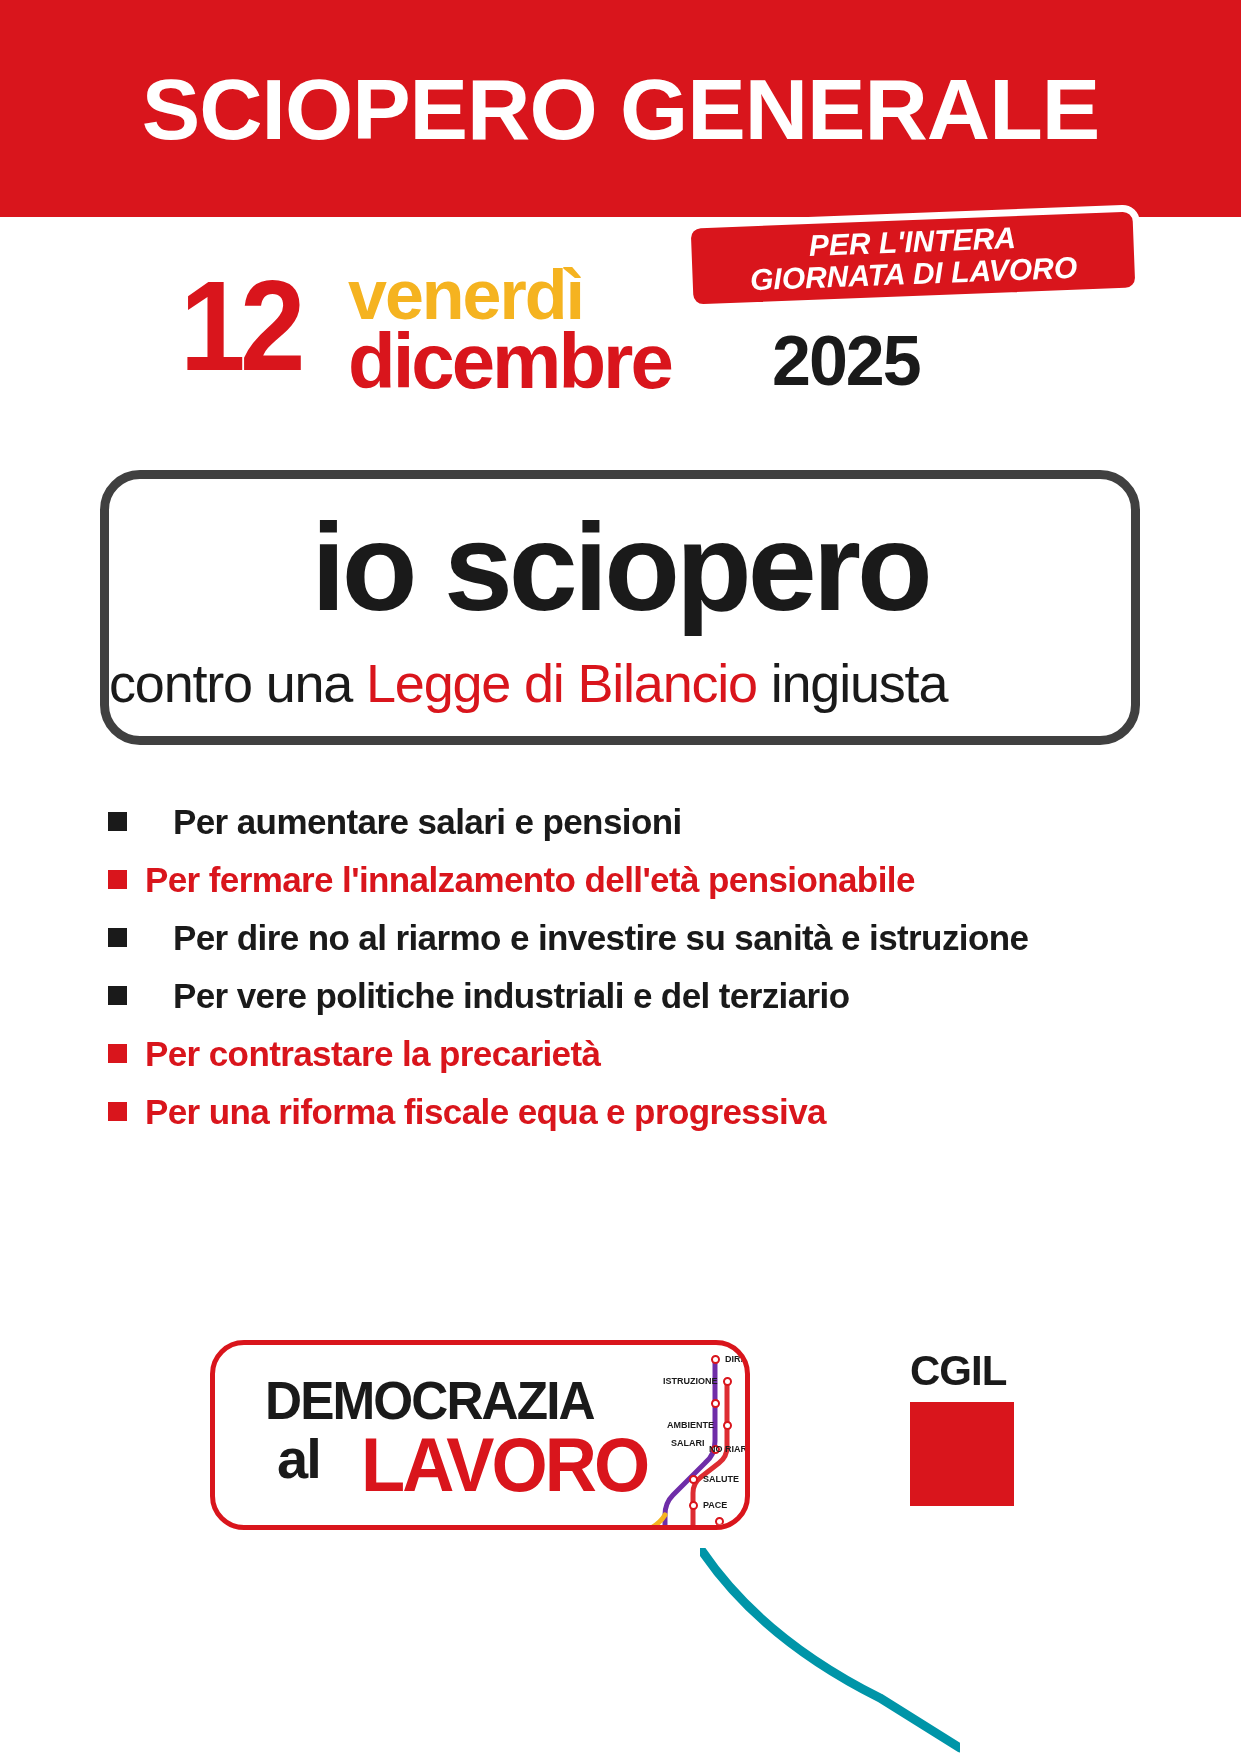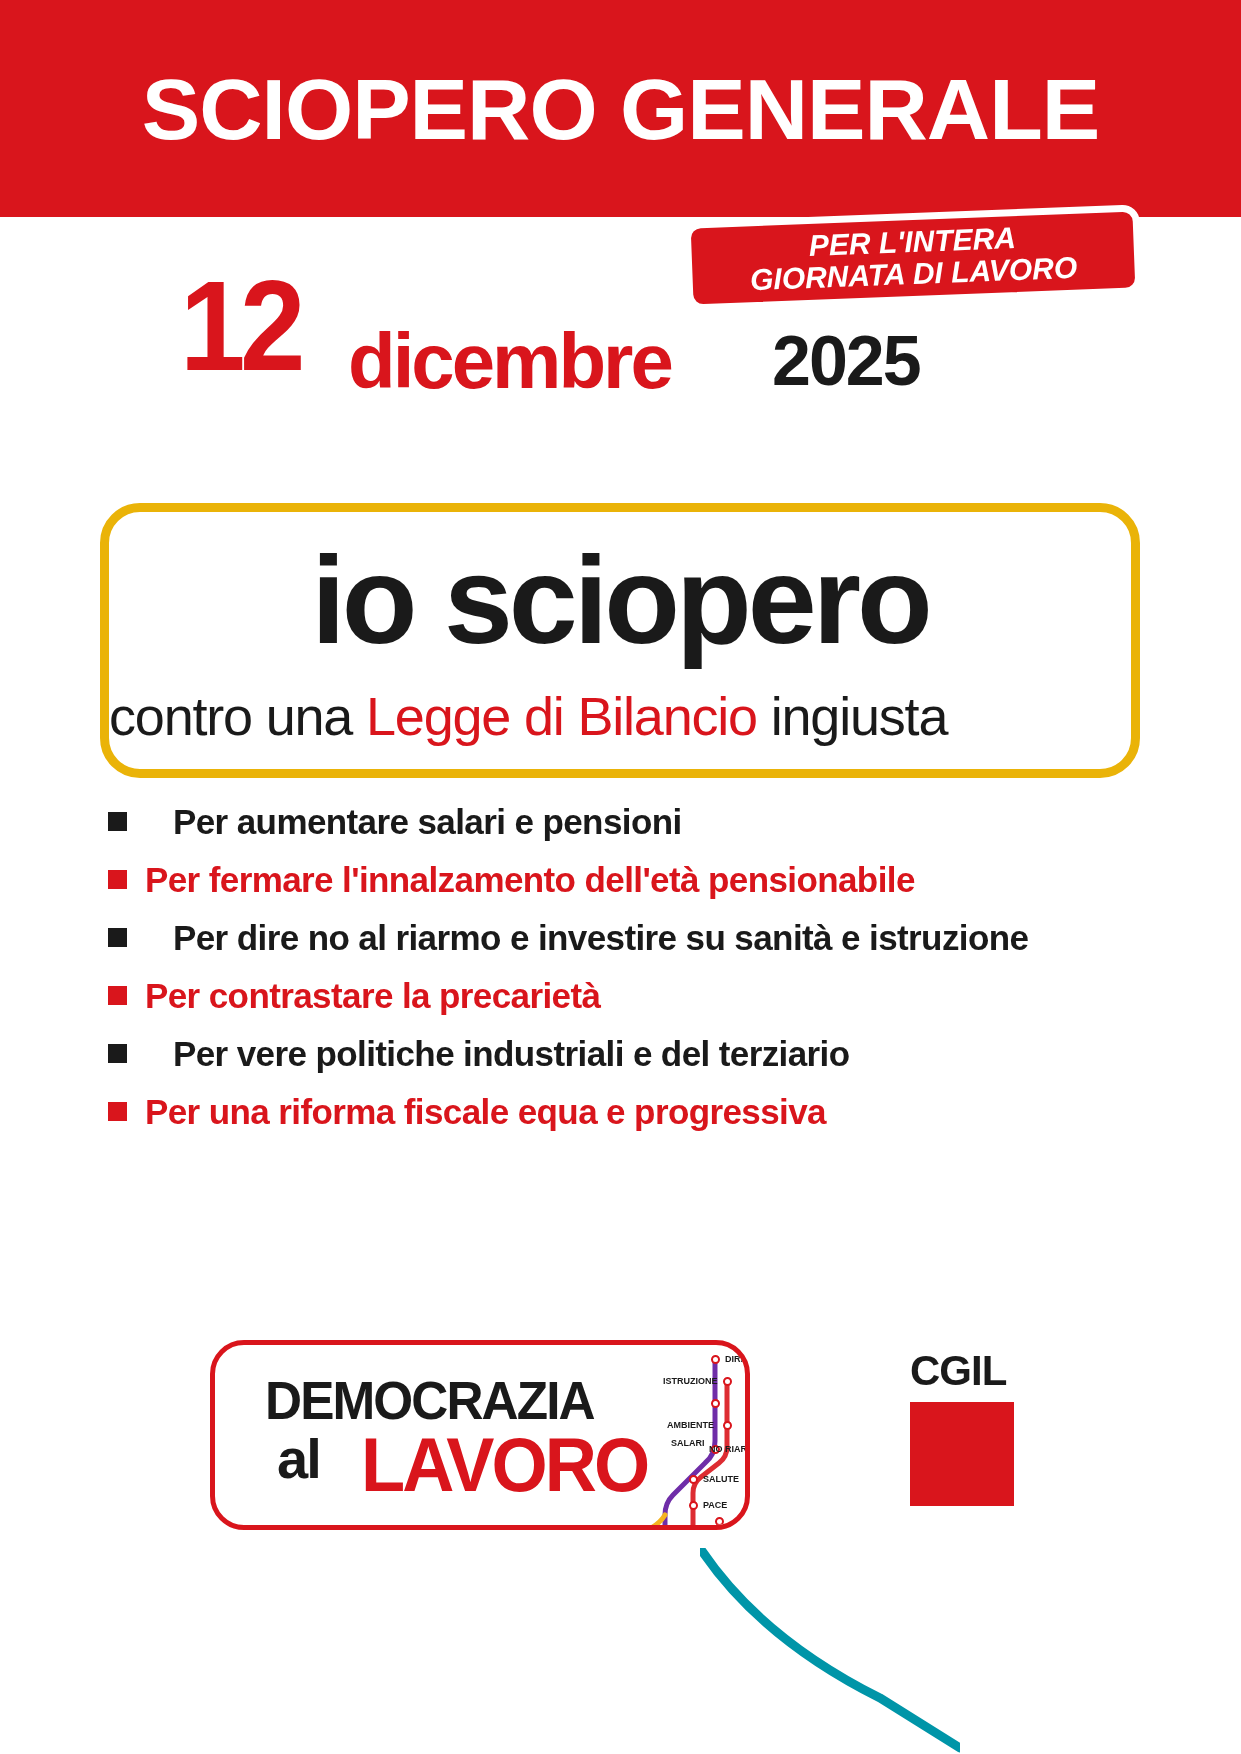--- a/index.html
+++ b/index.html
@@ -121,25 +121,24 @@
     white-space: nowrap;
   }
 
   
   .slogan-box {
     position: absolute;
     left: 100px;
     top: 470px;
     width: 1040px;
     height: 275px;
-    border: 9px solid #eab308;
+    border: 9px solid #404040;
     border-radius: 40px;
     box-sizing: border-box;
     background: #ffffff;
-    margin-top: 33px;
   }
   .slogan-main {
     position: absolute;
     left: 0; top: 26px;
     width: 100%;
     text-align: center;
     font-size: 124px;
     font-weight: bold;
     color: #1a1a1a;
     letter-spacing: -4px;
@@ -299,20 +298,21 @@
   }
 </style>
 </head>
 <body>
 
 <div class="header-band"></div>
 <div class="header-title">SCIOPERO GENERALE</div>
 
 <div class="date-block">
   <div class="day-number">12</div>
+  <div class="weekday">venerdì</div>
   <div class="month">dicembre</div>
   <div class="year">2025</div>
 </div>
 
 <div class="fullday-badge">
   <span>PER L'INTERA</span>
   <span>GIORNATA DI LAVORO</span>
 </div>
 
 <div class="slogan-box">
@@ -328,27 +328,27 @@
     <span class="point-text">Per aumentare salari e pensioni</span>
   </div>
   <div class="point-row red">
     <span class="point-square"></span>
     <span class="point-text">Per fermare l'innalzamento dell'età pensionabile</span>
   </div>
   <div class="point-row dark">
     <span class="point-square"></span>
     <span class="point-text">Per dire no al riarmo e investire su sanità e istruzione</span>
   </div>
+  <div class="point-row dark">
+    <span class="point-square"></span>
+    <span class="point-text">Per vere politiche industriali e del terziario</span>
+  </div>
   <div class="point-row red">
     <span class="point-square"></span>
     <span class="point-text">Per contrastare la precarietà</span>
-  </div>
-  <div class="point-row dark">
-    <span class="point-square"></span>
-    <span class="point-text">Per vere politiche industriali e del terziario</span>
   </div>
   <div class="point-row red">
     <span class="point-square"></span>
     <span class="point-text">Per una riforma fiscale equa e progressiva</span>
   </div>
 </div>
 
 <div class="logo-democrazia">
   <div class="dem-word">DEMOCRAZIA</div>
   <div class="dem-al">al</div>

